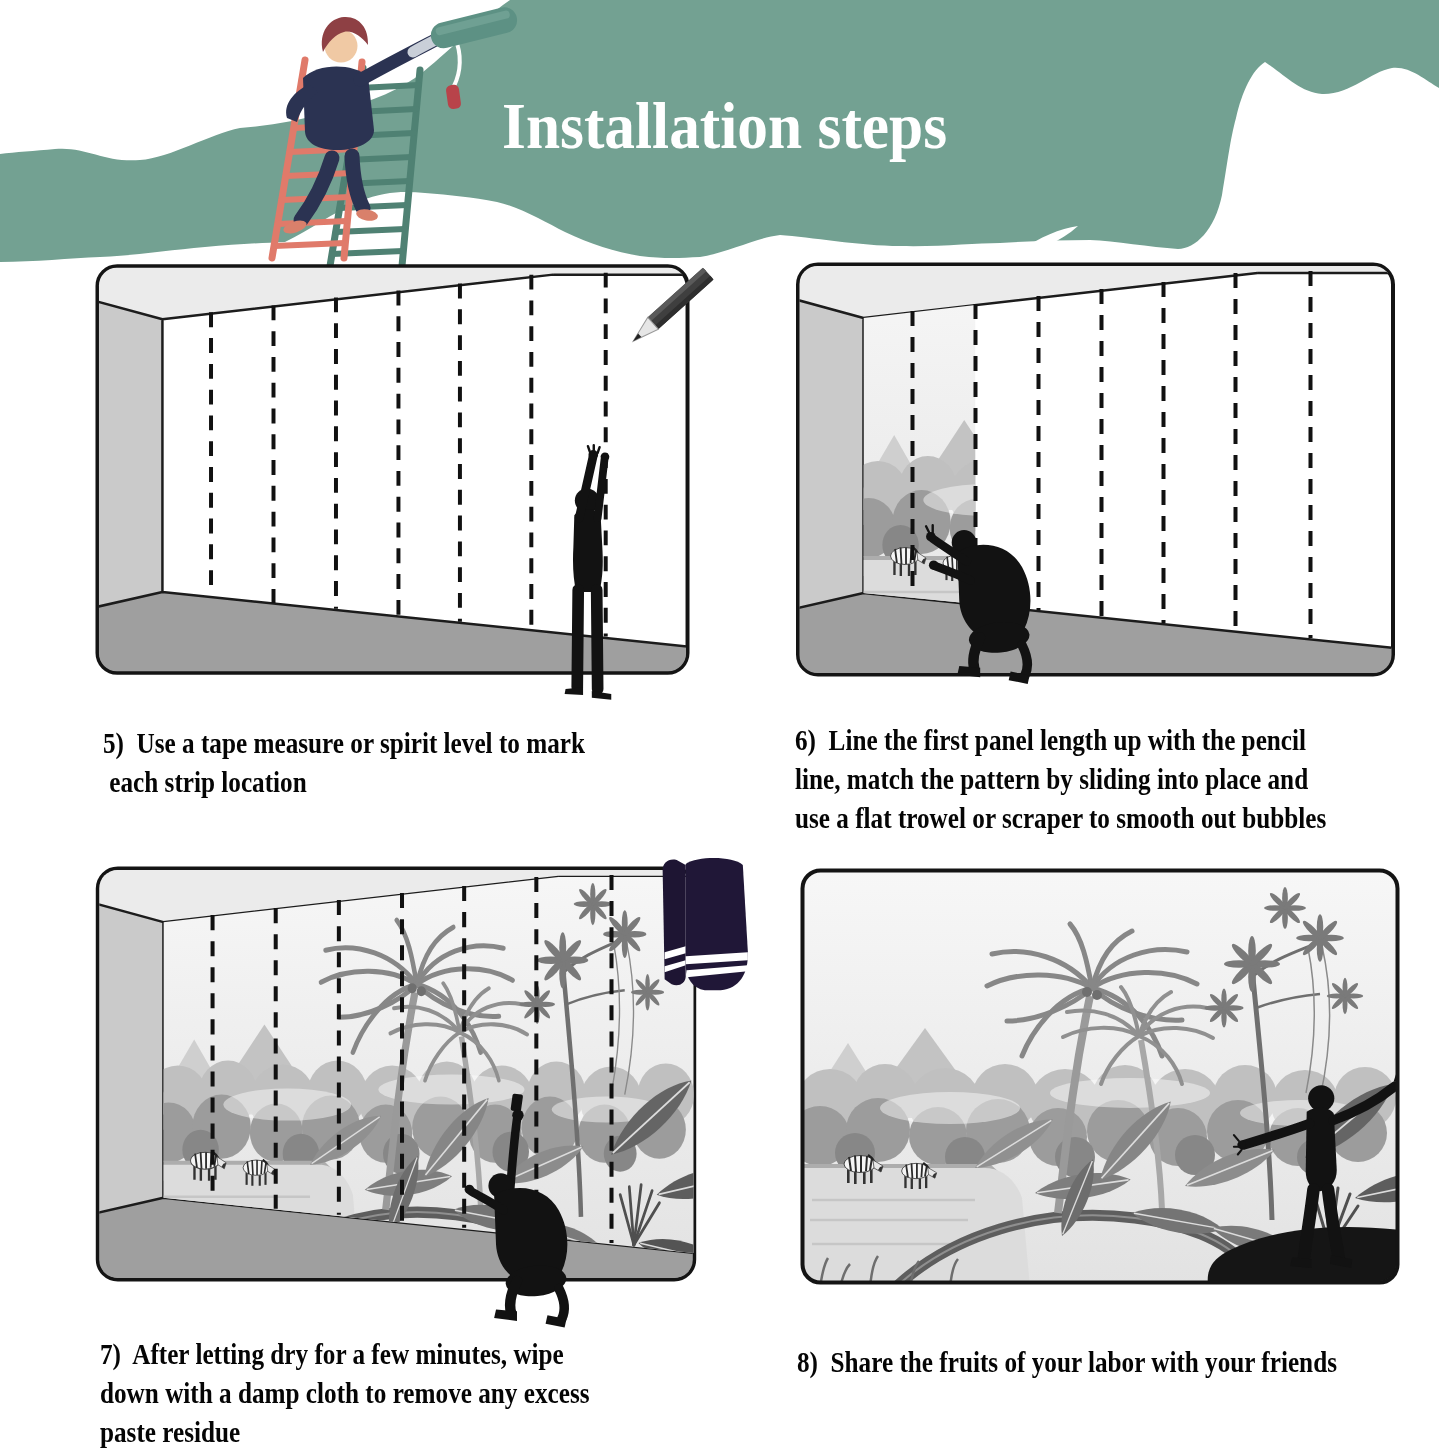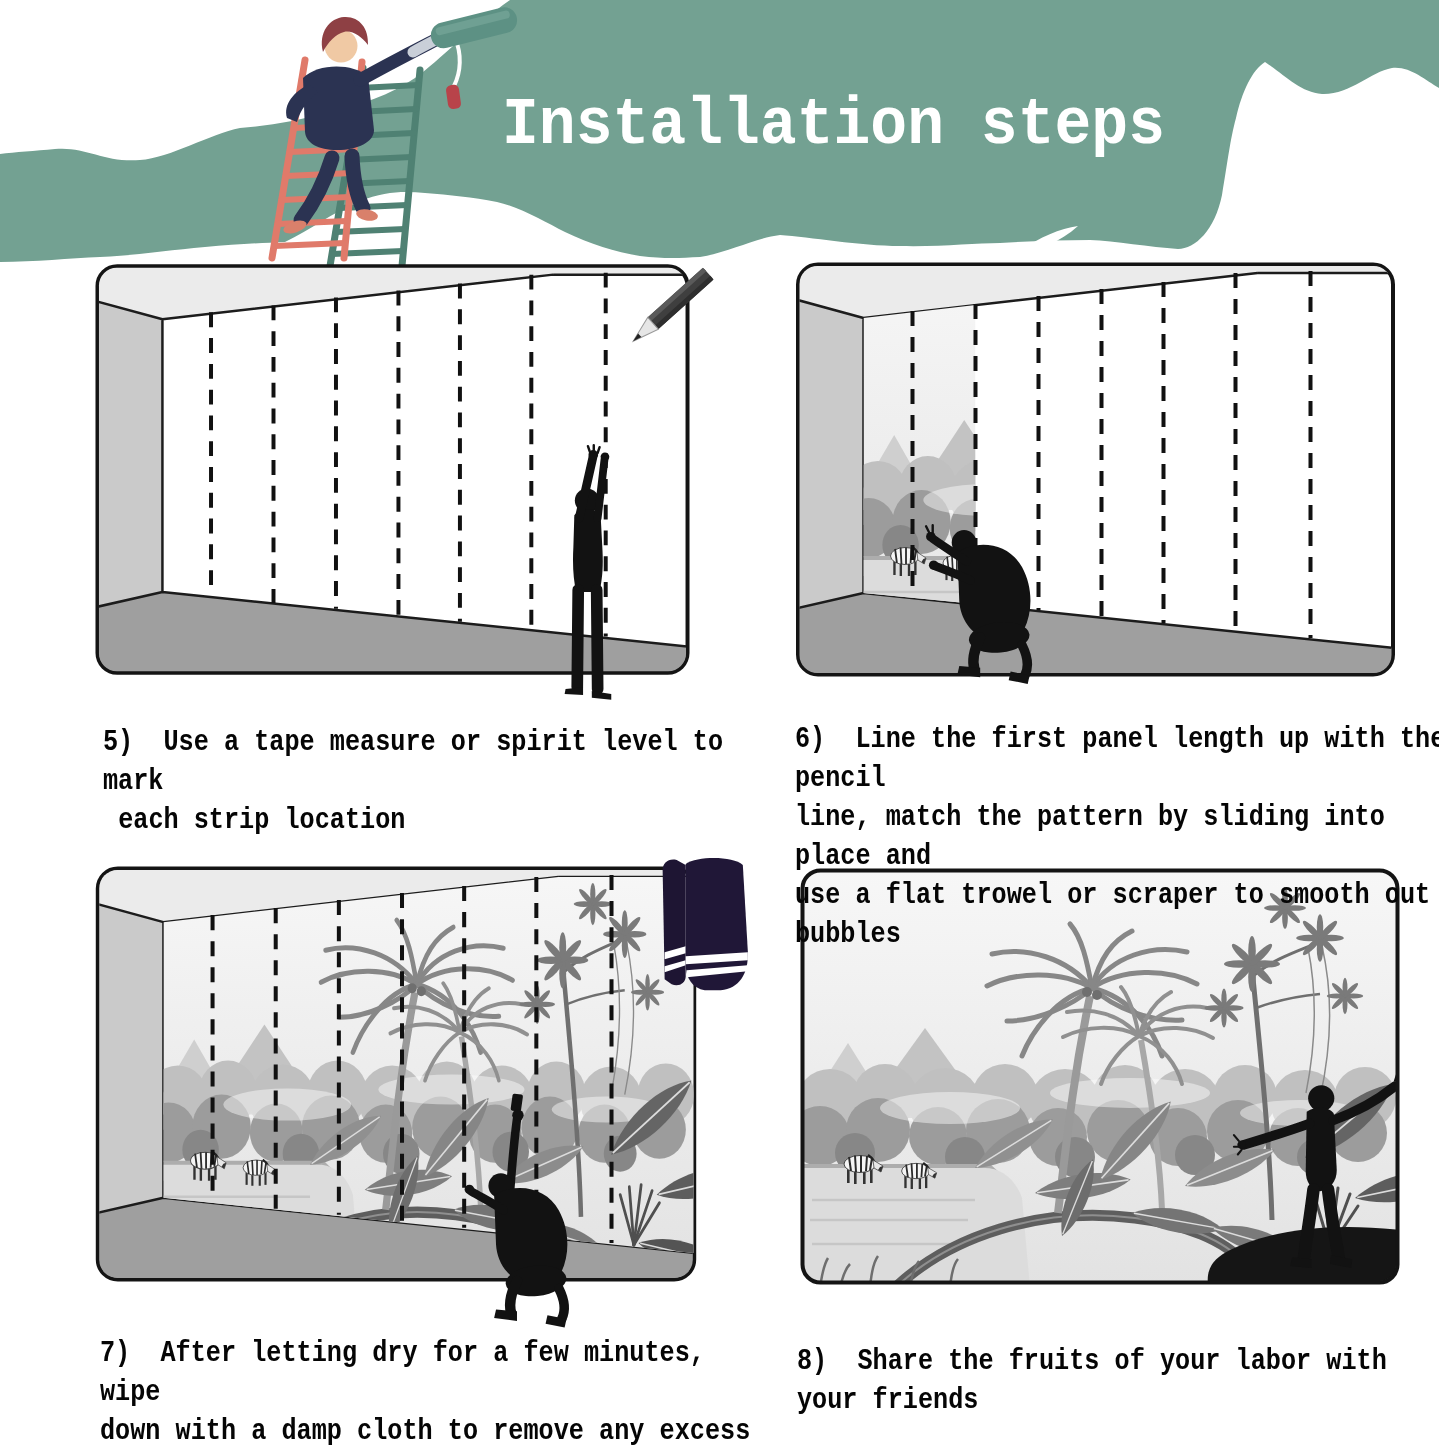--- a/index.html
+++ b/index.html
@@ -1,17 +1,17 @@
 <!DOCTYPE html>
 <html><head>
 <meta charset="utf-8">
 <style>
   html,body{margin:0;padding:0;background:#fff;}
   .page{position:relative;width:1439px;height:1454px;background:#fff;overflow:hidden;
-        font-family:Liberation Mono, monospace;}
+        font-family:Liberation Serif, serif;}
   .hdr-svg{position:absolute;left:0;top:0;}
   .title{position:absolute;left:502px;top:88px;width:640px;font-size:66px;font-weight:700;
          color:#ffffff;white-space:nowrap;transform:scaleX(.93);transform-origin:left top;z-index:3;}
   .panel{position:absolute;overflow:visible;}
   .panel svg{overflow:visible;display:block;}
   .caption{position:absolute;font-size:30px;font-weight:700;line-height:39px;color:#050505;
            white-space:pre-wrap;transform:scaleX(.84);transform-origin:left top;width:780px;}
   .cap5{left:103px;top:723px;}
   .cap6{left:795px;top:720px;}
   .cap7{left:100px;top:1334px;}

